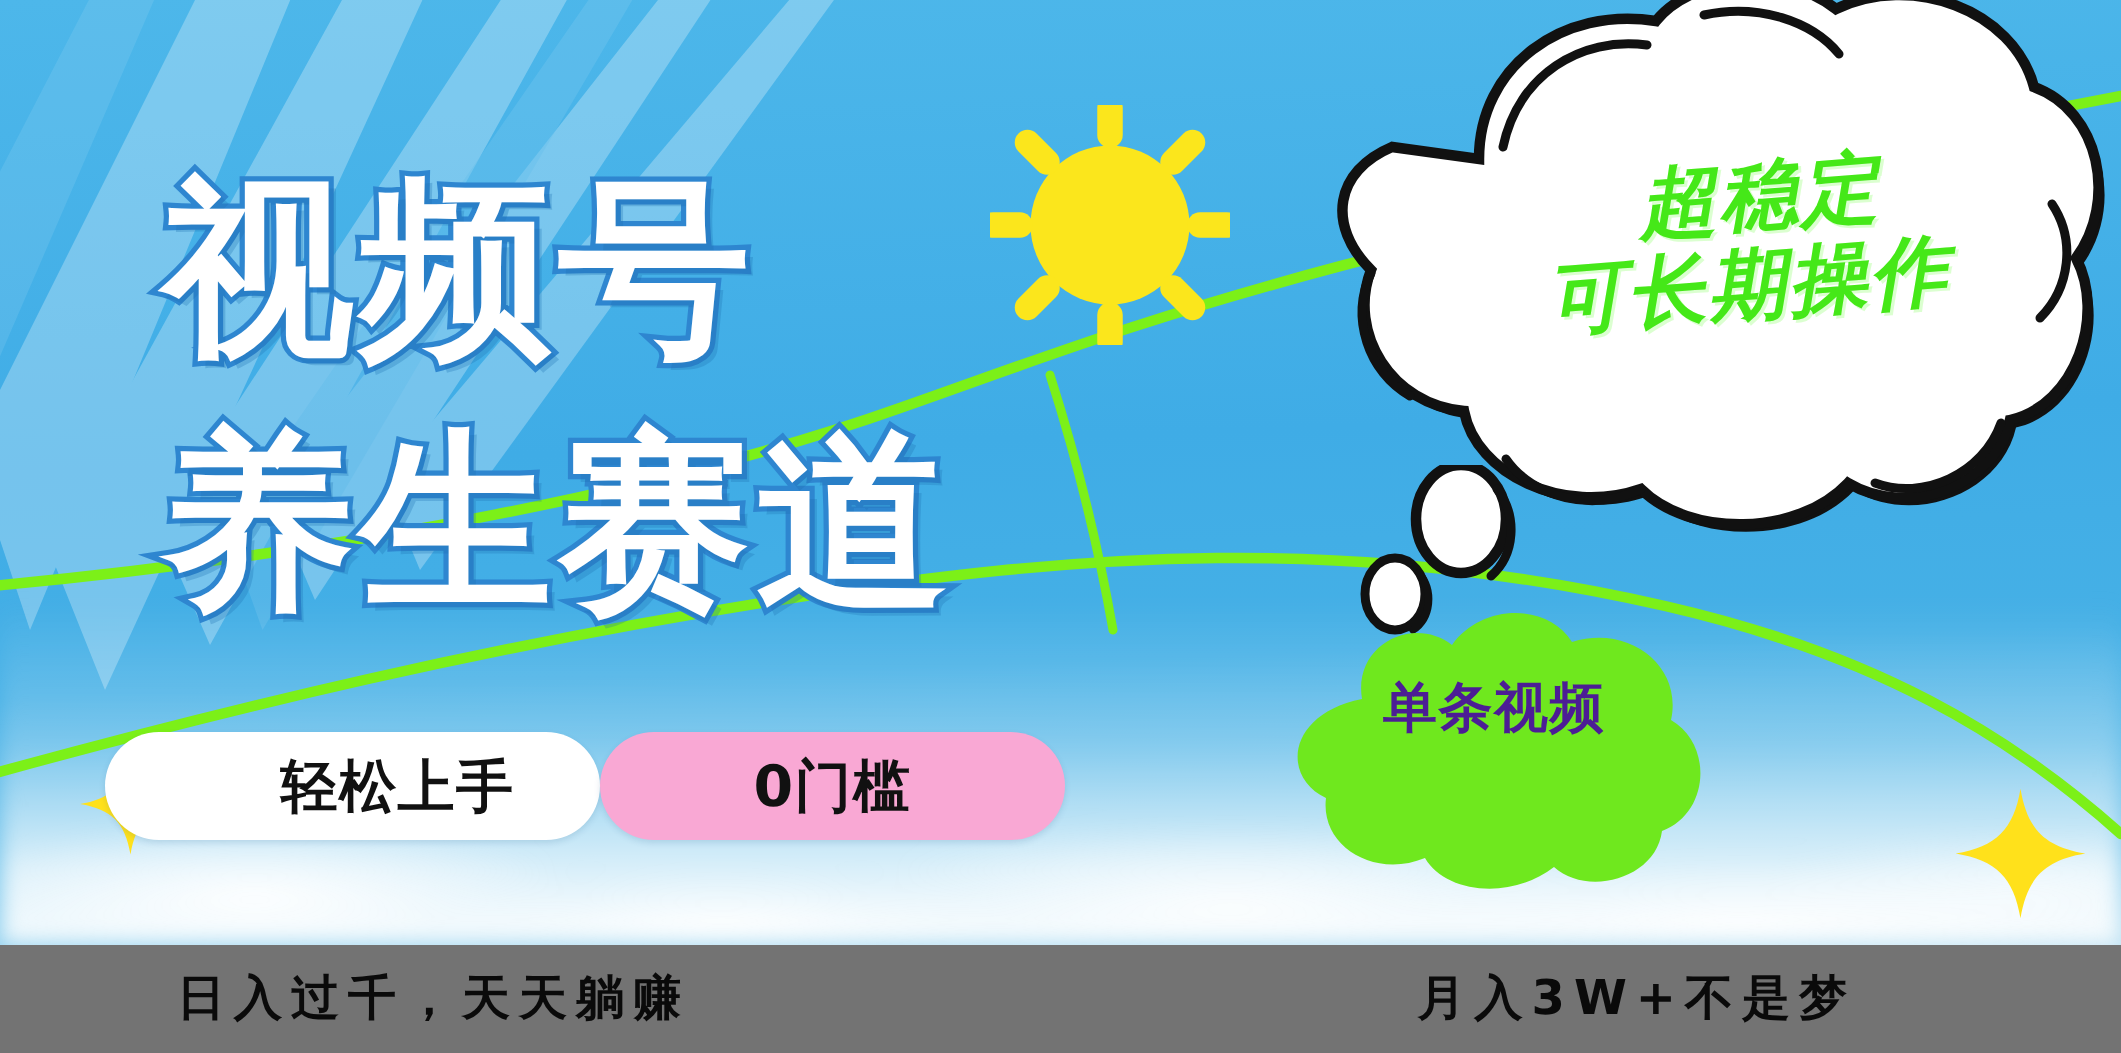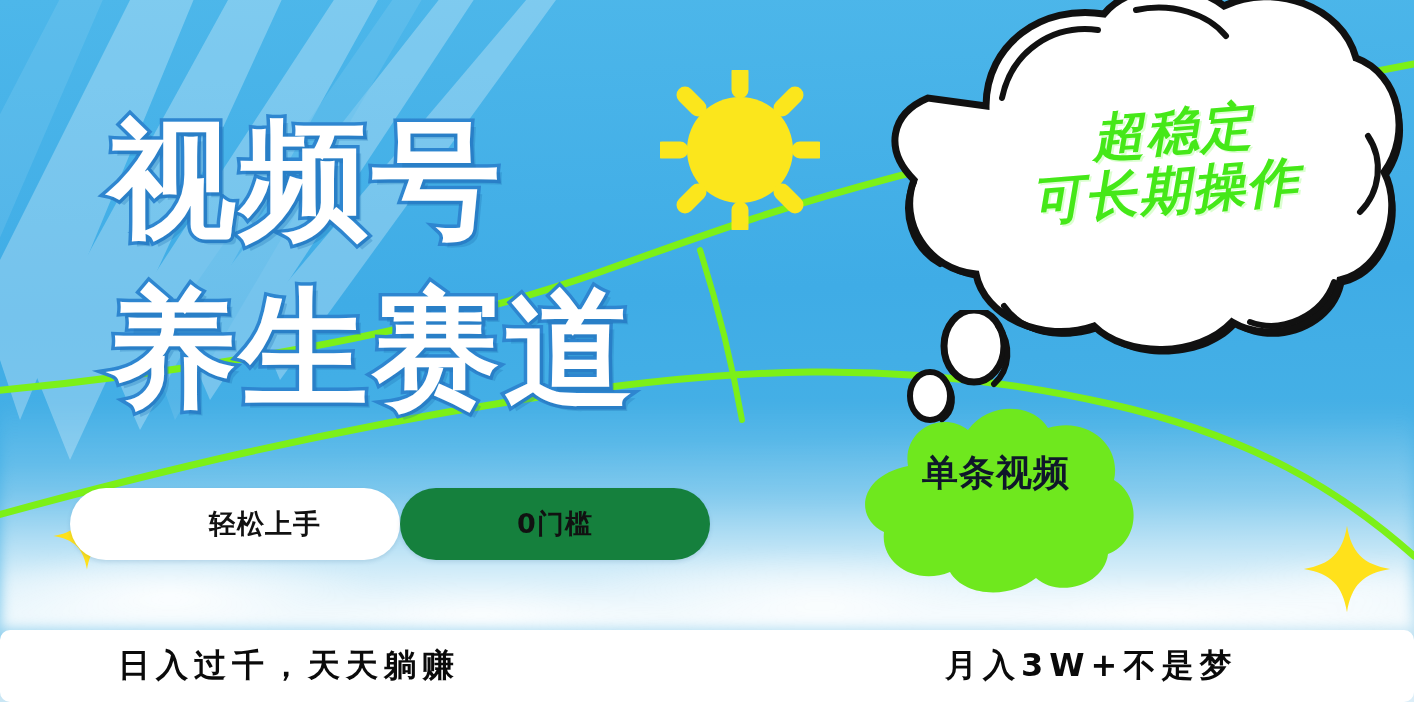--- a/index.html
+++ b/index.html
@@ -80,21 +80,21 @@
   
   .blob { position:absolute; left:846px; top:404px; width:300px; height:192px; }
   .blob svg { width:100%; height:100%; display:block; }
   .blob-text {
     position:absolute; left:846px; top:452px; width:300px;
     text-align:center; pointer-events:none;
   }
   .blob-text div {
     font-family:"DejaVu Sans", sans-serif;
     font-weight:bold;
-    color:#0f172a;
+    color:#4c1d95;
     font-size:36px;
     line-height:1.18;
     letter-spacing:1px;
   }
 
   
   .headline { position:absolute; left:108px; top:96px; }
   .headline .hl {
     font-family:"DejaVu Sans", sans-serif;
     font-weight:bold;
@@ -108,44 +108,44 @@
   }
 
   
   .pills { position:absolute; left:140px; top:488px; height:72px; display:flex; align-items:center; }
   .pill {
     height:72px;
     border-radius:40px;
     display:flex; align-items:center; justify-content:center;
     font-family:"DejaVu Sans", sans-serif;
     font-weight:bold;
-    font-size:27px;
+    font-size:38px;
     color:#111111;
     letter-spacing:1px;
     white-space:nowrap;
   }
   #pill-white {
     background:#FFFFFF;
     width:330px;
     margin-left:-70px;
     padding-left:60px;
     box-shadow:0 2px 4px rgba(0,70,120,.13);
   }
   #pill-green {
-    background:#15803d;
+    background:#f9a8d4;
     width:310px;
     position:relative; z-index:2;
     box-shadow:0 2px 4px rgba(0,70,120,.13);
   }
 
   
   .bottom-bar {
     position:absolute; left:0; right:0; bottom:0; height:72px;
-    background:#ffffff;
-    display:flex; align-items:center;border-radius:10px;
+    background:#737373;
+    display:flex; align-items:center;
   }
   .bottom-bar .bt {
     font-family:"DejaVu Sans", sans-serif;
     font-weight:bold;
     font-size:32px;
     color:#0A0A0A;
     letter-spacing:6px;
     white-space:nowrap;
   }
   #bottom-left  { position:absolute; left:118px; }

